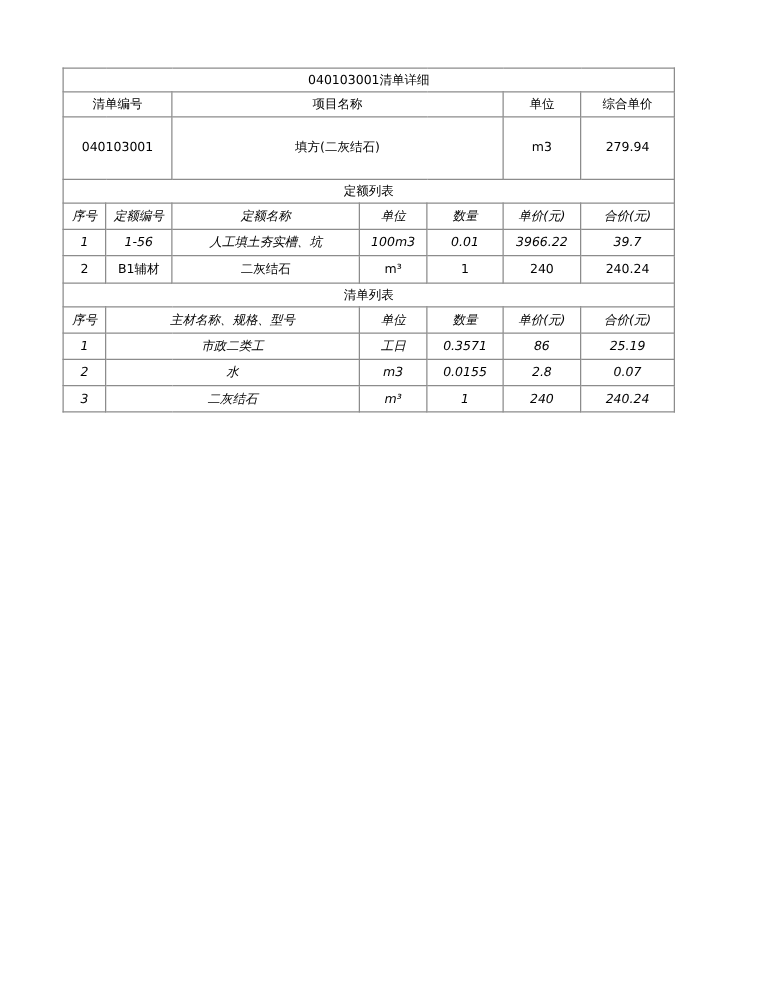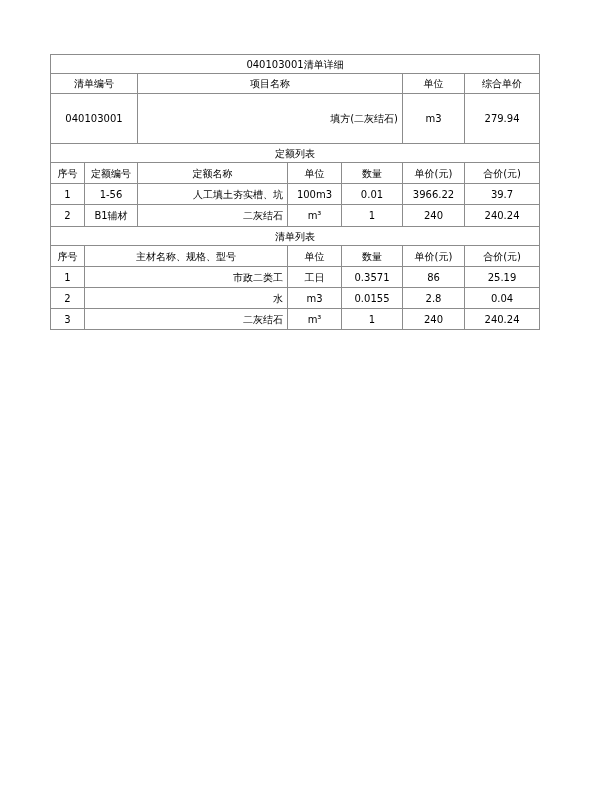--- a/index.html
+++ b/index.html
@@ -28,26 +28,26 @@
   table.detail-table td {
     border:1px solid #8c8c8c;
     padding:0 4px;
     overflow:hidden;
     white-space:nowrap;
     vertical-align:middle;
     line-height:1.1;
   }
   .c { text-align:center; }
   .r { text-align:center; }
-  .l { text-align:right; }
+  .l { text-align:center; }
   tr.rh-title  { height:19px; }
   tr.rh-head   { height:20px;padding-left:28px; }
   tr.rh-item   { height:50px; }
   tr.rh-sect   { height:19px;margin-left:16px; }
-  tr.rh-row    { height:21px; }
+  tr.rh-row    { height:21px;font-style:italic; }
   tr.rh-row2   { height:22px; }
 </style>
 </head>
 <body>
 
 <div class="page">
   <table class="detail-table">
     <colgroup>
       <col style="width:34px">
       <col style="width:53px">
@@ -132,21 +132,21 @@
       <td class="r">86</td>
       <td class="r">25.19</td>
     </tr>
 
     <tr class="rh-row">
       <td class="c">2</td>
       <td colspan="2" class="l">水</td>
       <td class="c">m3</td>
       <td class="r">0.0155</td>
       <td class="r">2.8</td>
-      <td class="r">0.04</td>
+      <td class="r">0.07</td>
     </tr>
 
     <tr class="rh-row">
       <td class="c">3</td>
       <td colspan="2" class="l">二灰结石</td>
       <td class="c">m³</td>
       <td class="r">1</td>
       <td class="r">240</td>
       <td class="r">240.24</td>
     </tr>

